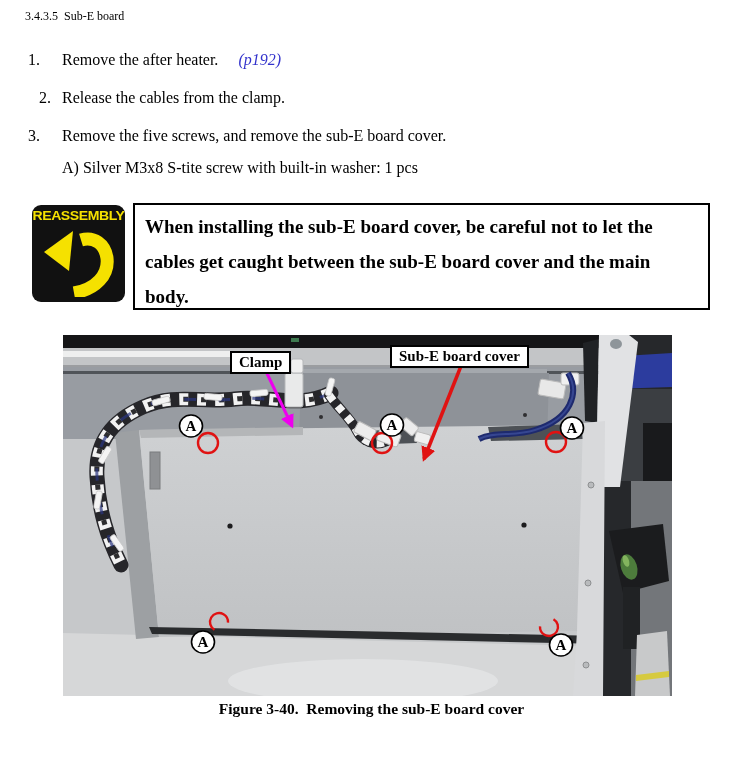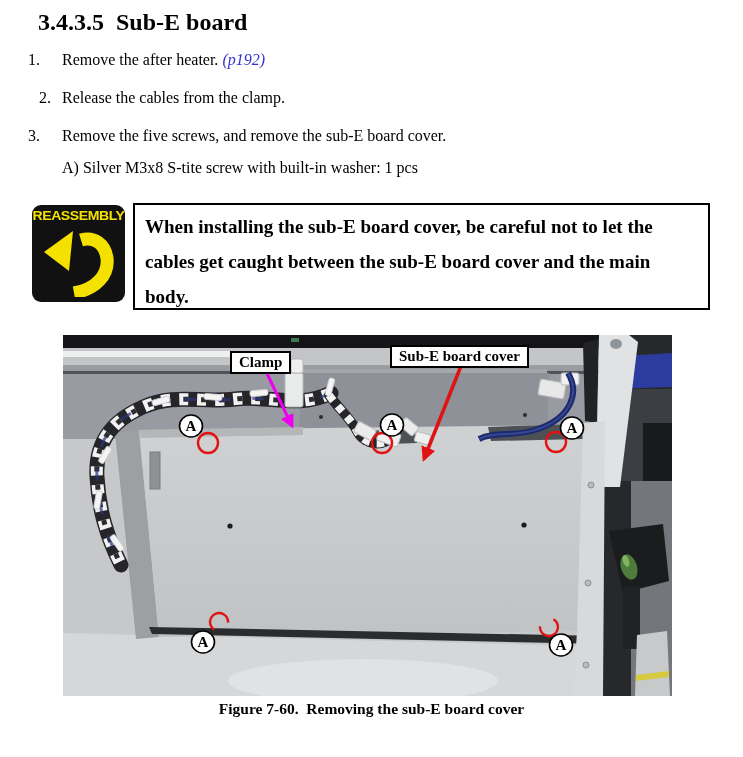--- a/index.html
+++ b/index.html
@@ -1,24 +1,24 @@
 <!DOCTYPE html>
 <html style="--link-blue: #3333cc; --badge-yellow: #f5e100; --badge-black: #111111; --arrow-magenta: #ee00ee; --arrow-red: #e01212; --marker-red: #e01212;"><head>
 <meta charset="utf-8">
 <style>
   * { margin:0; padding:0; box-sizing:border-box; }
   html,body { width:743px; height:757px; background:#ffffff; font-family:"Liberation Serif", serif; color:#000; }
   #page { position:relative; width:743px; height:757px; overflow:hidden; background:#fff; }
 
-  #heading { position:absolute; left:38px; top:9px; font-size:24px; font-weight:bold; white-space:pre; }
+  #heading { position:absolute; left:25px; top:9px; font-size:12px; font-weight:normal; white-space:pre; }
 
   .step { position:absolute; left:28px; font-size:16px; white-space:pre; }
   .step .num { display:inline-block; width:34px; }
   #step-1 { top:51px; } #step-2 { top:89px;text-align:center; } #step-3 { top:127px; }
-  .page-link { color:var(--link-blue,#3333cc); font-style:italic; text-decoration:none; }
+  .page-link { color:var(--link-blue,#3333cc); font-style:italic; text-decoration:none;margin-left:16px; }
   #substep { position:absolute; left:62px; top:159px; font-size:16px; }
 
   #reassembly-badge { position:absolute; left:32px; top:205px; width:93px; height:97px;
       background:var(--badge-black,#111); border-radius:9px; text-align:center; }
   #reassembly-badge .badge-text { display:block; margin-top:3px; font-family:"Liberation Sans",sans-serif;
       font-weight:bold; font-size:13.5px; color:var(--badge-yellow,#f5e100); letter-spacing:-0.4px;
       white-space:nowrap; transform:scaleX(1.04); transform-origin:center; }
   #reassembly-badge svg { display:block; margin:2px auto 0; }
 
   #note-box { position:absolute; left:133px; top:203px; width:577px; height:107px;
@@ -208,14 +208,14 @@
             <ellipse cx="498" cy="310" rx="11.5" ry="11" fill="#fff" stroke="#000" stroke-width="1.6"></ellipse>
             <text class="amark-text" x="498" y="315" text-anchor="middle">A</text>
           </g>
       </g>
     </svg>
 
     <div class="fig-label" id="clamp-label">Clamp</div>
     <div class="fig-label" id="cover-label">Sub-E board cover</div>
   </div>
 
-  <div id="caption">Figure 7-60.  Removing the sub-E board cover</div>
+  <div id="caption">Figure 3-40.  Removing the sub-E board cover</div>
 </div>
 
 </body></html>

